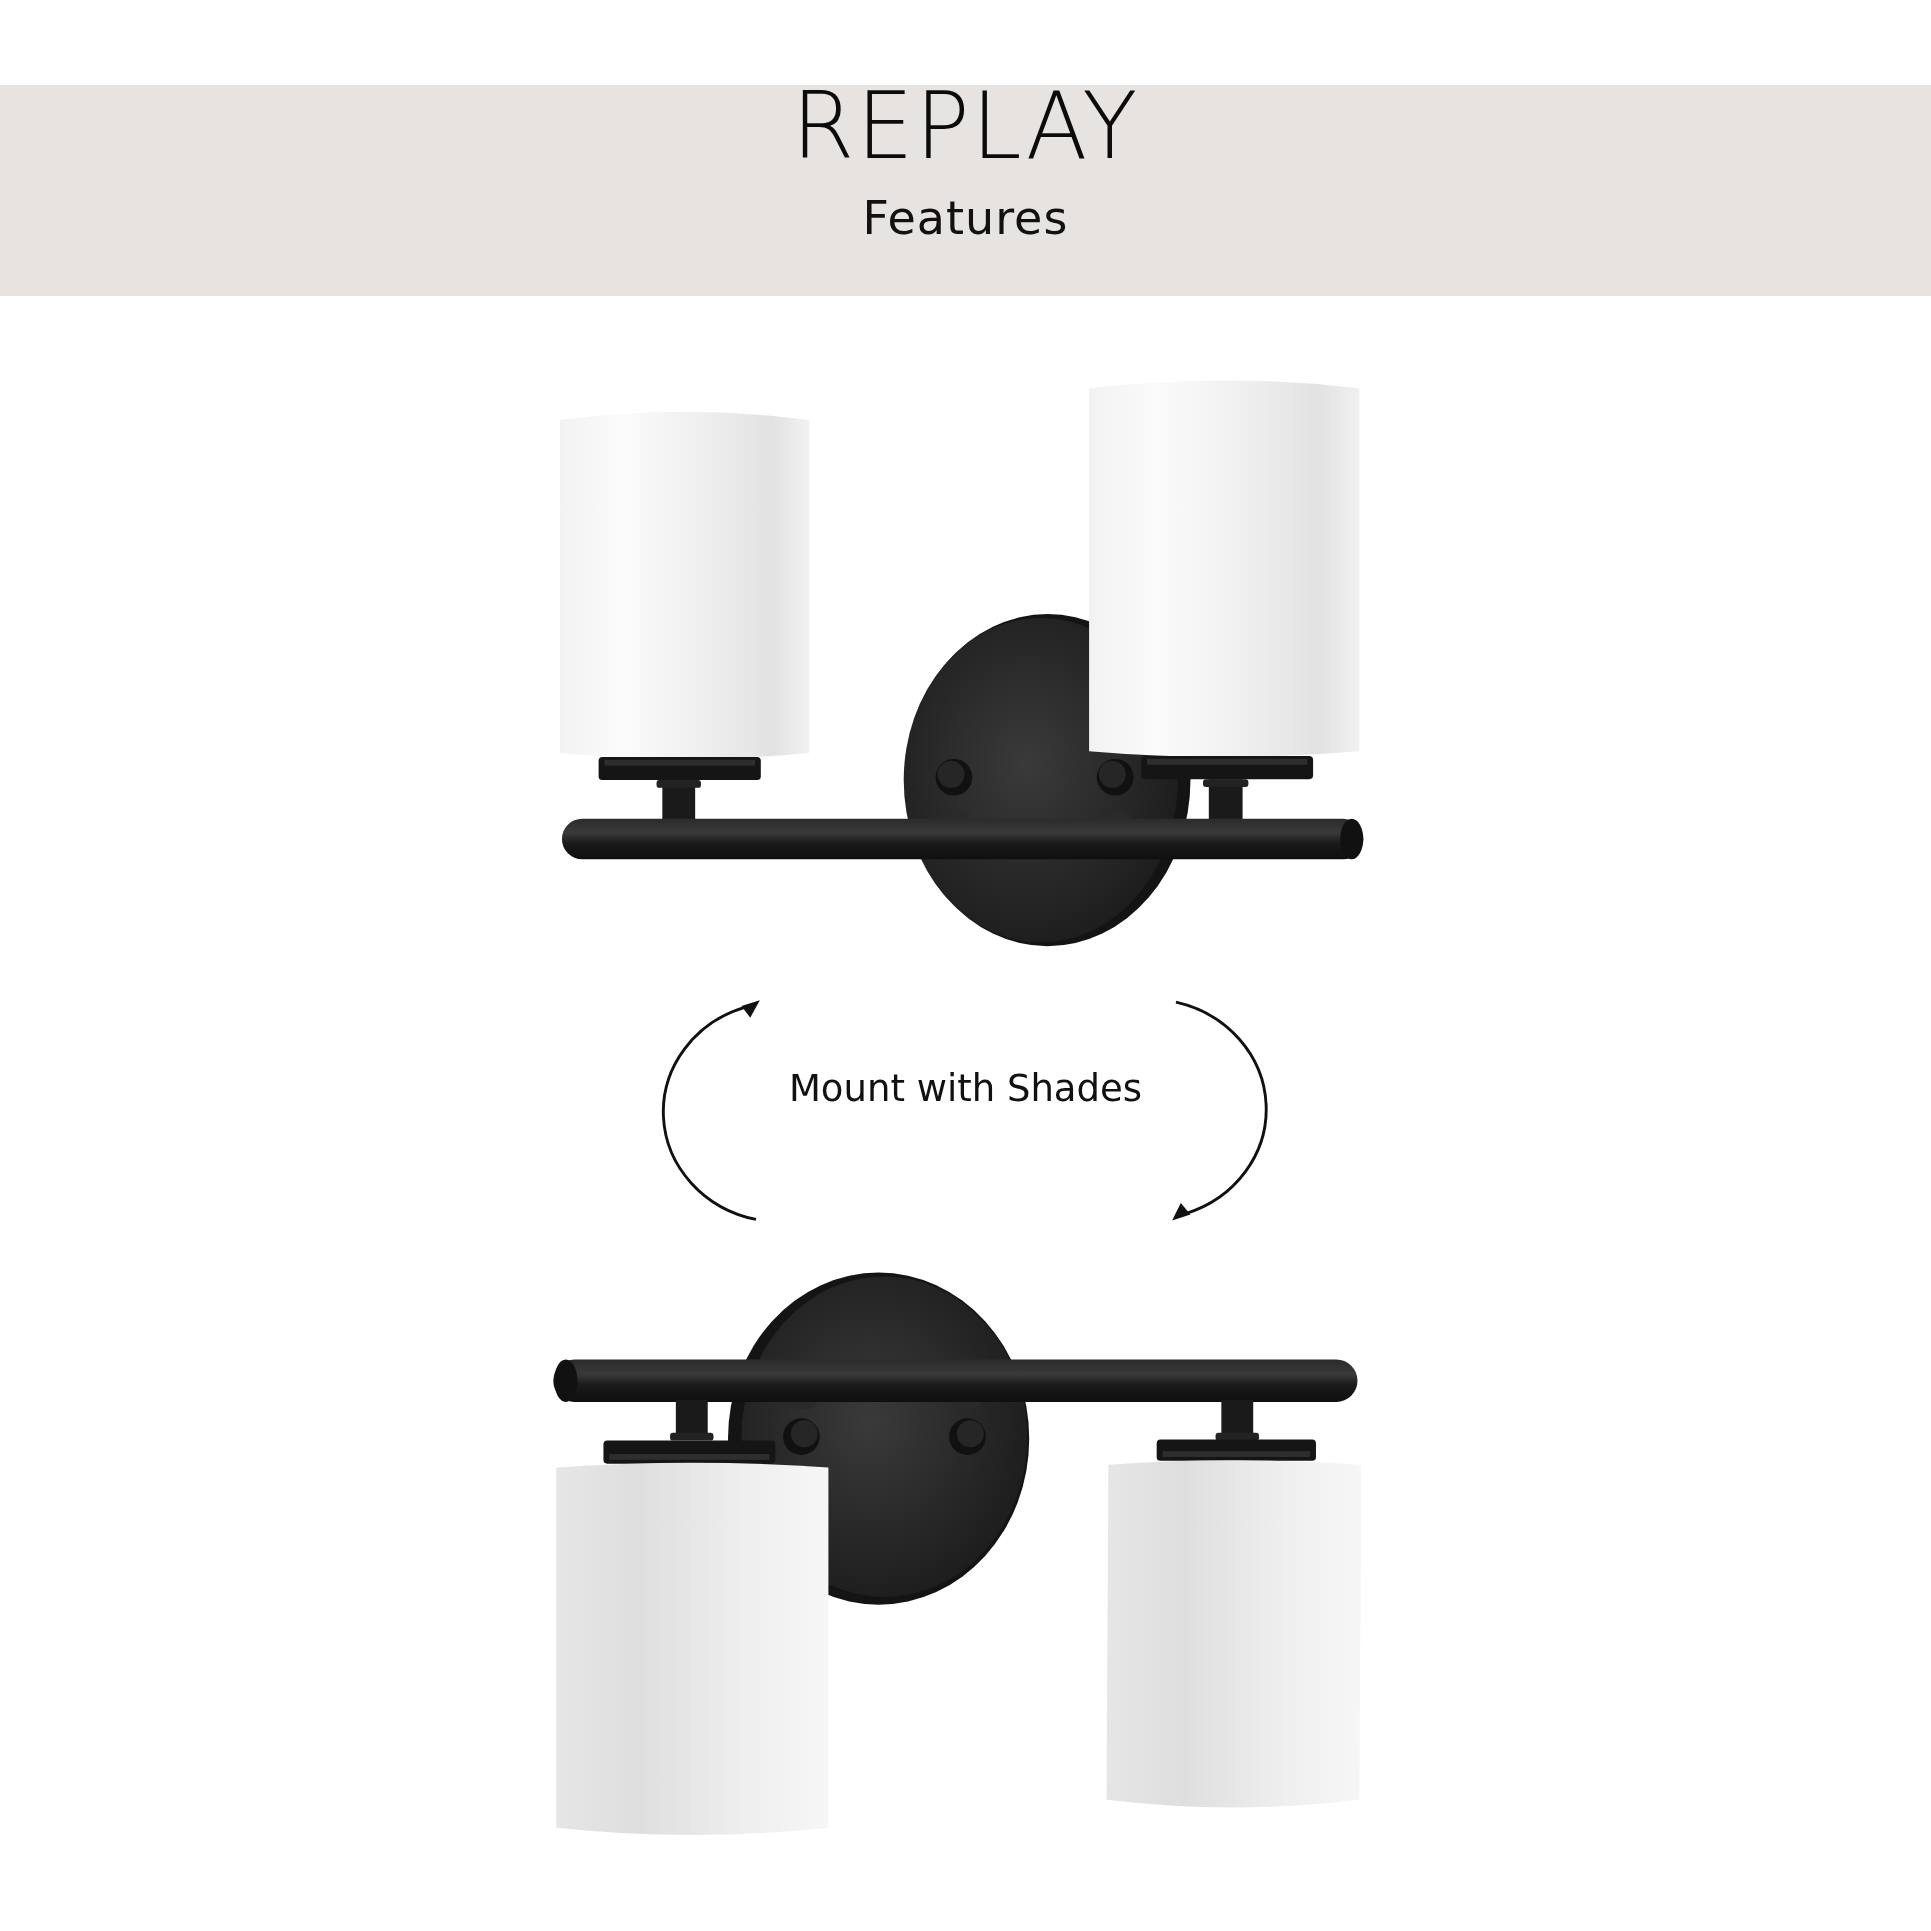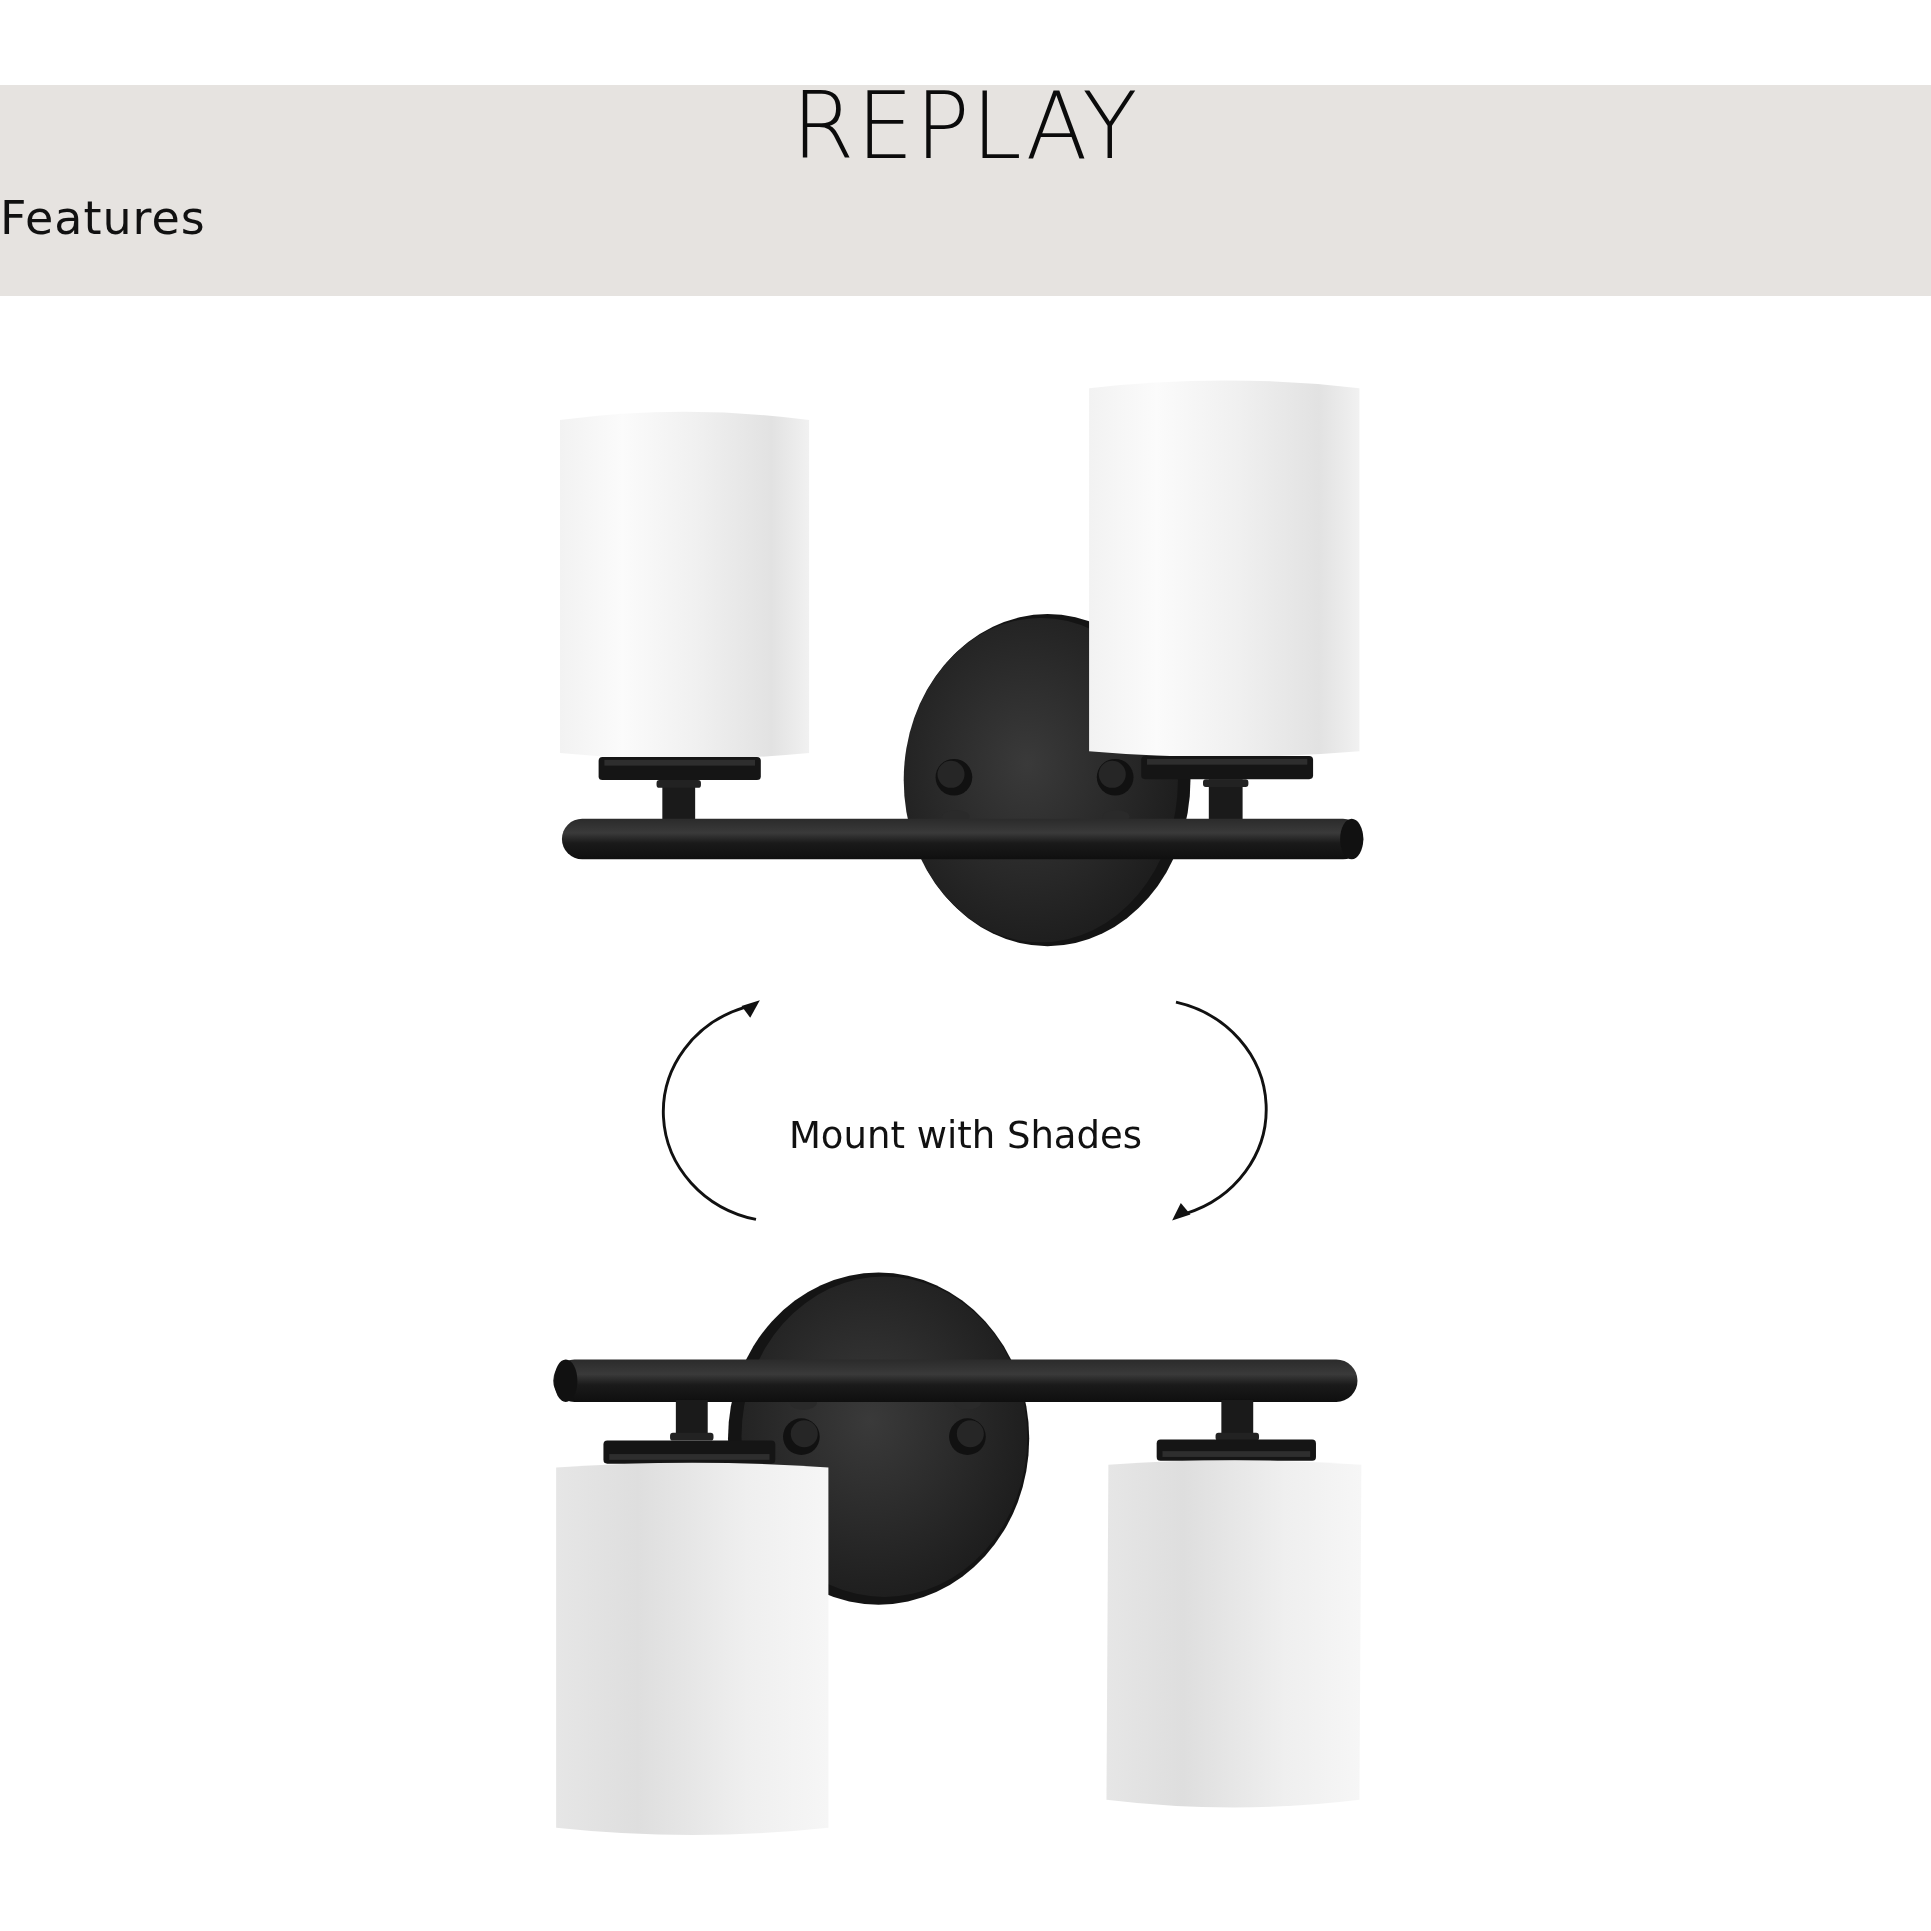--- a/index.html
+++ b/index.html
@@ -27,41 +27,41 @@
       font-size: 93px;
       letter-spacing: 1.9px;
       line-height: 106px;
       color: #0b0b0b;
       transform: scaleX(0.97);
     }
     .subtitle {
       position: absolute;
       left: 0; width: 1931px;
       top: 189px;
+      text-align: center;
       font-family: "DejaVu Sans", sans-serif;
       font-size: 46px;
       line-height: 58px;
       color: #111;
       letter-spacing: 1px;
     }
     .art {
       position: absolute;
       left: 0; top: 0;
       width: 1931px; height: 1931px;
     }
     .caption {
       position: absolute;
       left: 0; width: 1931px;
       top: 1066px;
       text-align: center;
       font-family: "DejaVu Sans", sans-serif;
       font-size: 37px;
       line-height: 46px;
       color: #111;
-      margin-top: 47px;
     }
     .caption span { display: block; }
   </style>
 </head>
 <body>
 
 <div class="banner"></div>
 <div class="brand-title">REPLAY</div>
 <div class="subtitle">Features</div>
 

